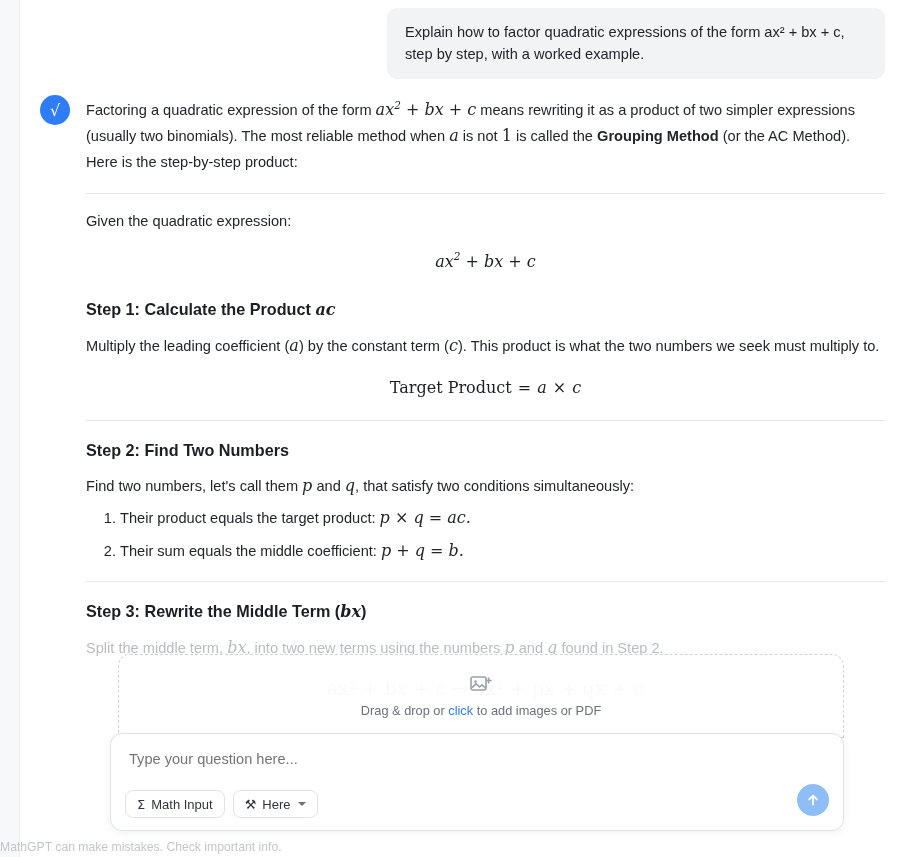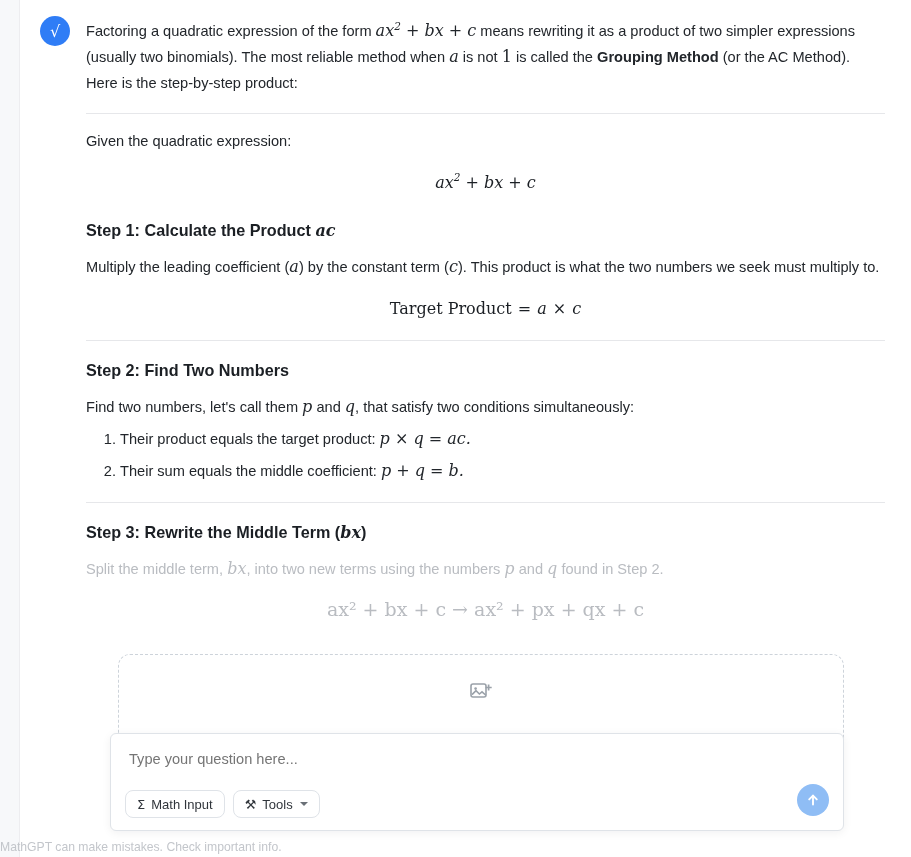--- a/index.html
+++ b/index.html
@@ -169,21 +169,21 @@
 
   
   .composer {
     position: absolute;
     left: 110px;
     top: 733px;
     width: 734px;
     height: 98px;
     background: #ffffff;
     border: 1px solid #dfe3e8;
-    border-radius: 6px;
+    border-radius: 12px;
     box-shadow: 0 2px 10px rgba(20,25,35,0.06);
   }
   .composer-input {
     position: absolute;
     left: 16px;
     top: 16px;
     font-size: 14.6px;
     color: #9ba1a8;
     border: none;
     outline: none;
@@ -248,20 +248,23 @@
 </style>
 </head>
 <body>
 
 <div class="app">
 
   <div class="left-rail"></div>
 
   <div class="scroll-area">
 
+    <div class="user-row">
+      <div class="user-bubble">Explain how to factor quadratic expressions of the form ax² + bx + c, step by step, with a worked example.</div>
+    </div>
 
     <div class="assistant-row">
       <div class="avatar">
         <span>√</span>
       </div>
       <div class="assistant-body">
 
         <div class="para">
           <span>Factoring a quadratic expression of the form </span><span class="mi">ax</span><sup class="exp">2</sup><span class="mi"> + bx + c</span><span> means rewriting it as a product of two simpler expressions (usually two binomials). The most reliable method when </span><span class="mi">a</span><span> is not </span><span class="mn">1</span><span> is called the </span><b class="strong">Grouping Method</b><span> (or the AC Method).</span>
         </div>
@@ -323,33 +326,36 @@
 
   <div class="dropzone">
     <div class="dz-icon">
       <svg width="22" height="20" viewBox="0 0 22 20" fill="none" stroke="#9aa1a9" stroke-width="1.6">
         <rect x="1" y="2" width="15" height="13" rx="2"></rect>
         <circle cx="5.6" cy="6.6" r="1.3" fill="#9aa1a9" stroke="none"></circle>
         <path d="M2 12.6l4-4 3.4 3.4 2.6-2.2 3.6 3.2"></path>
         <path d="M18.6 2.4v6.2M15.5 5.5h6.2" stroke-width="1.7"></path>
       </svg>
     </div>
+    <div class="dz-text">
+      <span>Drag &amp; drop or </span><span class="dz-link">click</span><span> to add images or PDF</span>
+    </div>
   </div>
 
   <div class="composer">
     <input class="composer-input" type="text" placeholder="Type your question here..." style="">
 
     <div class="composer-tools">
       <div class="chip">
         <span class="glyph">Σ</span>
         <span>Math Input</span>
       </div>
       <div class="chip">
         <span class="glyph">⚒</span>
-        <span>Tools</span>
+        <span>Here</span>
         <span class="caret"></span>
       </div>
     </div>
 
     <div class="send-btn">
       <svg width="16" height="16" viewBox="0 0 16 16" fill="none" stroke="#ffffff" stroke-width="1.9" stroke-linecap="round" stroke-linejoin="round">
         <path d="M8 12.5V3.8"></path>
         <path d="M4.2 7.4L8 3.6l3.8 3.8"></path>
       </svg>
     </div>

